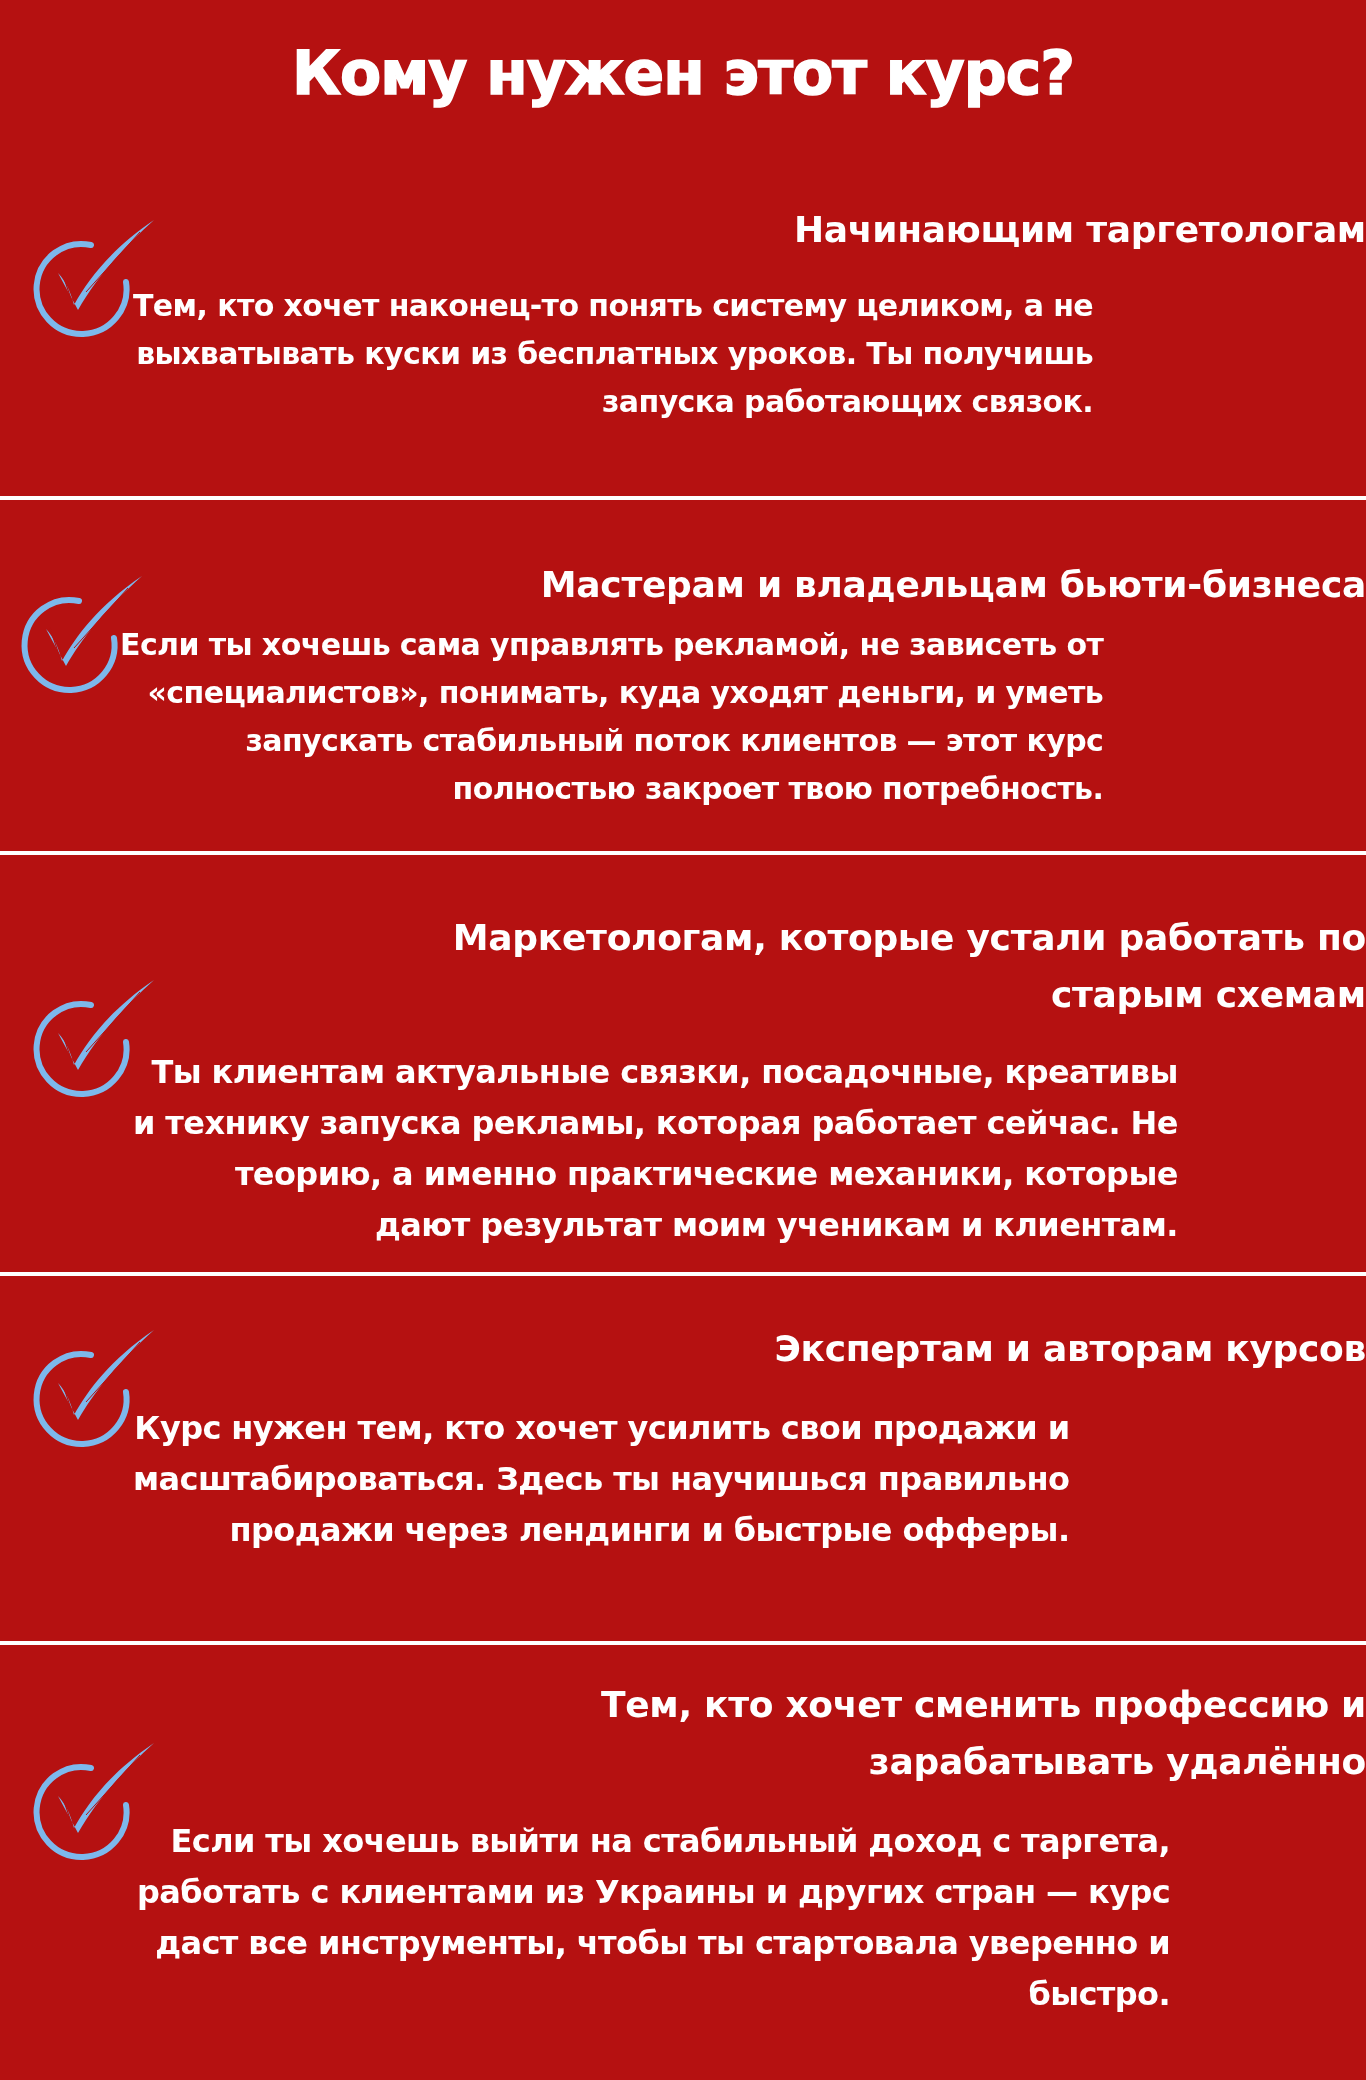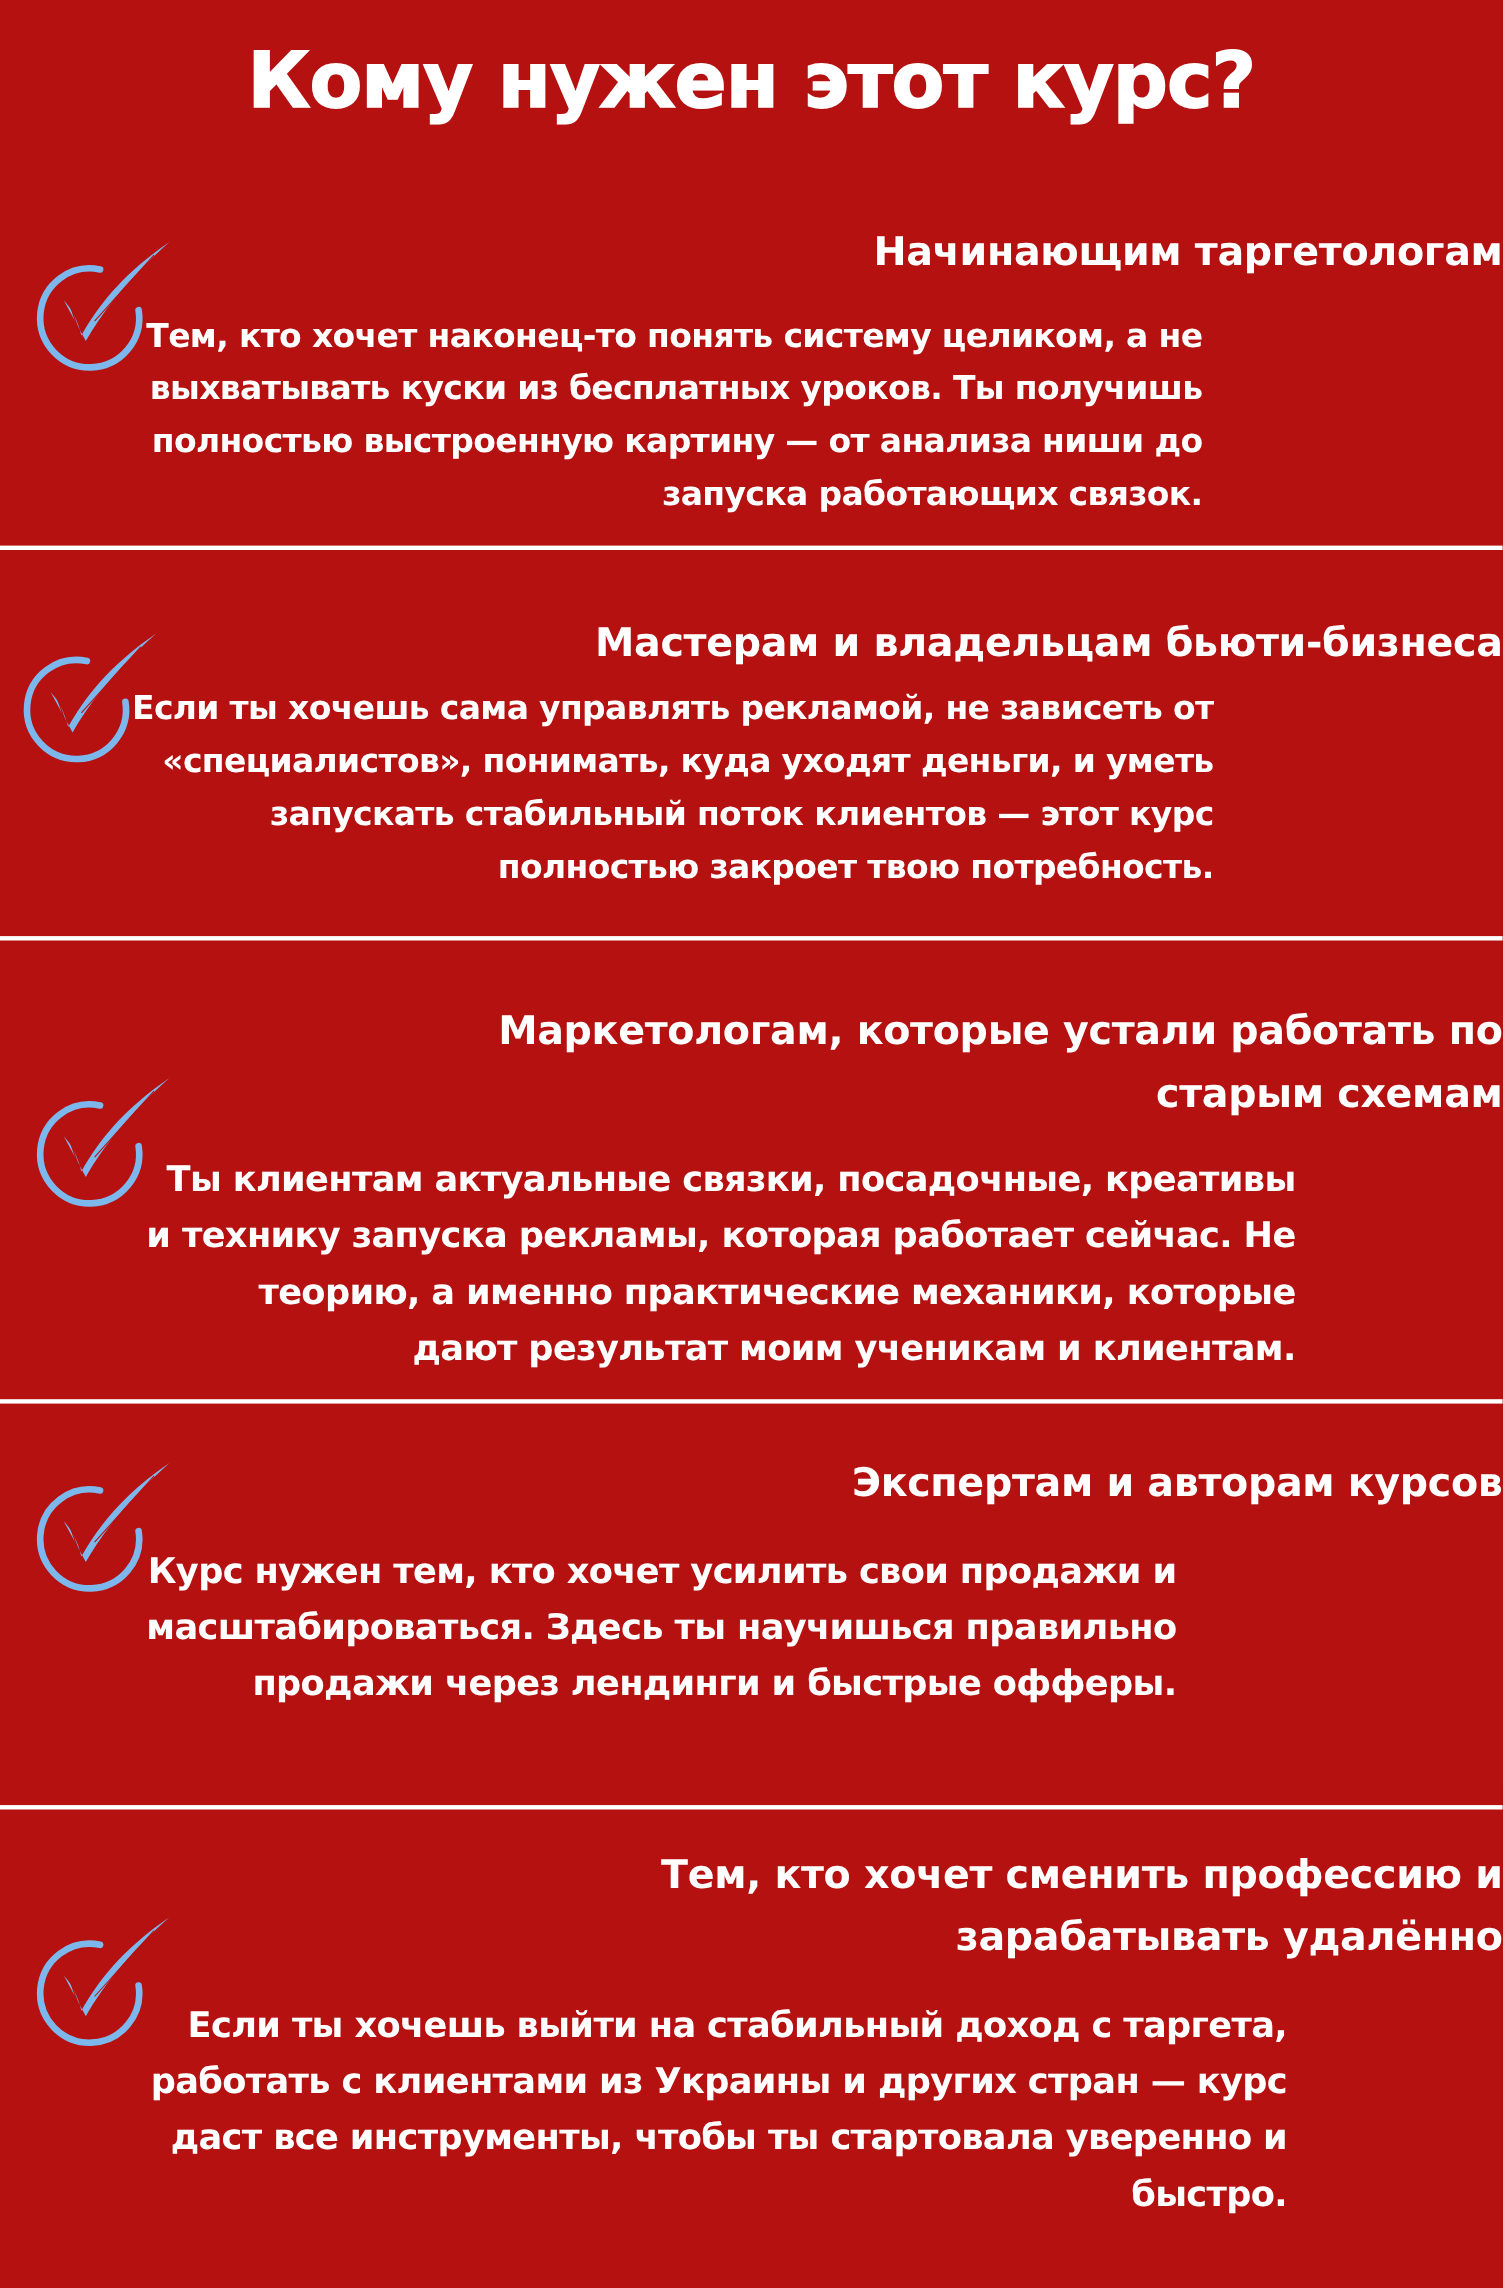--- a/index.html
+++ b/index.html
@@ -7,21 +7,21 @@
     width: 1366px; height: 2080px;
     background: #B51111;
     position: relative; overflow: hidden;
     color: #ffffff;
     font-family: "DejaVu Sans", sans-serif;
   }
   .main-title {
     position: absolute; left: 0; width: 1366px; top: 28px;
     text-align: center;
     font-family: "DejaVu Sans", sans-serif;
-    font-weight: 900; font-size: 70px; letter-spacing: -1px;
+    font-weight: 900; font-size: 60px; letter-spacing: -1px;
     line-height: 90px;
     -webkit-text-stroke: 1.5px #ffffff;
   }
   .divider {
     position: absolute; left: 0; width: 1366px; height: 4px;
     background: #ffffff;
   }
   .section-heading {
     position: absolute; left: 0; width: 1366px;
     text-align: right;
@@ -55,21 +55,20 @@
   </div>
   <svg class="check-icon" style="left:28px; top:210px;" viewBox="0 0 130 130">
     <path d="M 63 35 A 45 45 0 1 0 98 72" fill="none" stroke="#7DB8EC" stroke-width="6" stroke-linecap="round"></path>
     <path d="M 30 63 C 38 72, 42 80, 46 95 C 60 70, 82 40, 126 10 C 90 42, 66 72, 50 100 Z" fill="#7DB8EC"></path>
     <path d="M 34 62 L 44 92" stroke="#B51111" stroke-width="1.2" fill="none"></path>
     <path d="M 58 82 L 112 22" stroke="#B51111" stroke-width="1" fill="none"></path>
   </svg>
   <div class="body-text" style="left:133px; top:282px;">
     <span class="bl">Тем, кто хочет наконец-то понять систему целиком, а не</span>
     <span class="bl">выхватывать куски из бесплатных уроков. Ты получишь</span>
-    <span class="bl">полностью выстроенную картину — от анализа ниши до</span>
     <span class="bl">запуска работающих связок.</span>
   </div>
 </section>
 
 <div class="divider" style="top:496px;"></div>
 
 <section>
   <div class="section-heading" style="top:528px;">
     <span class="hl">Мастерам и владельцам бьюти-бизнеса</span>
   </div>

